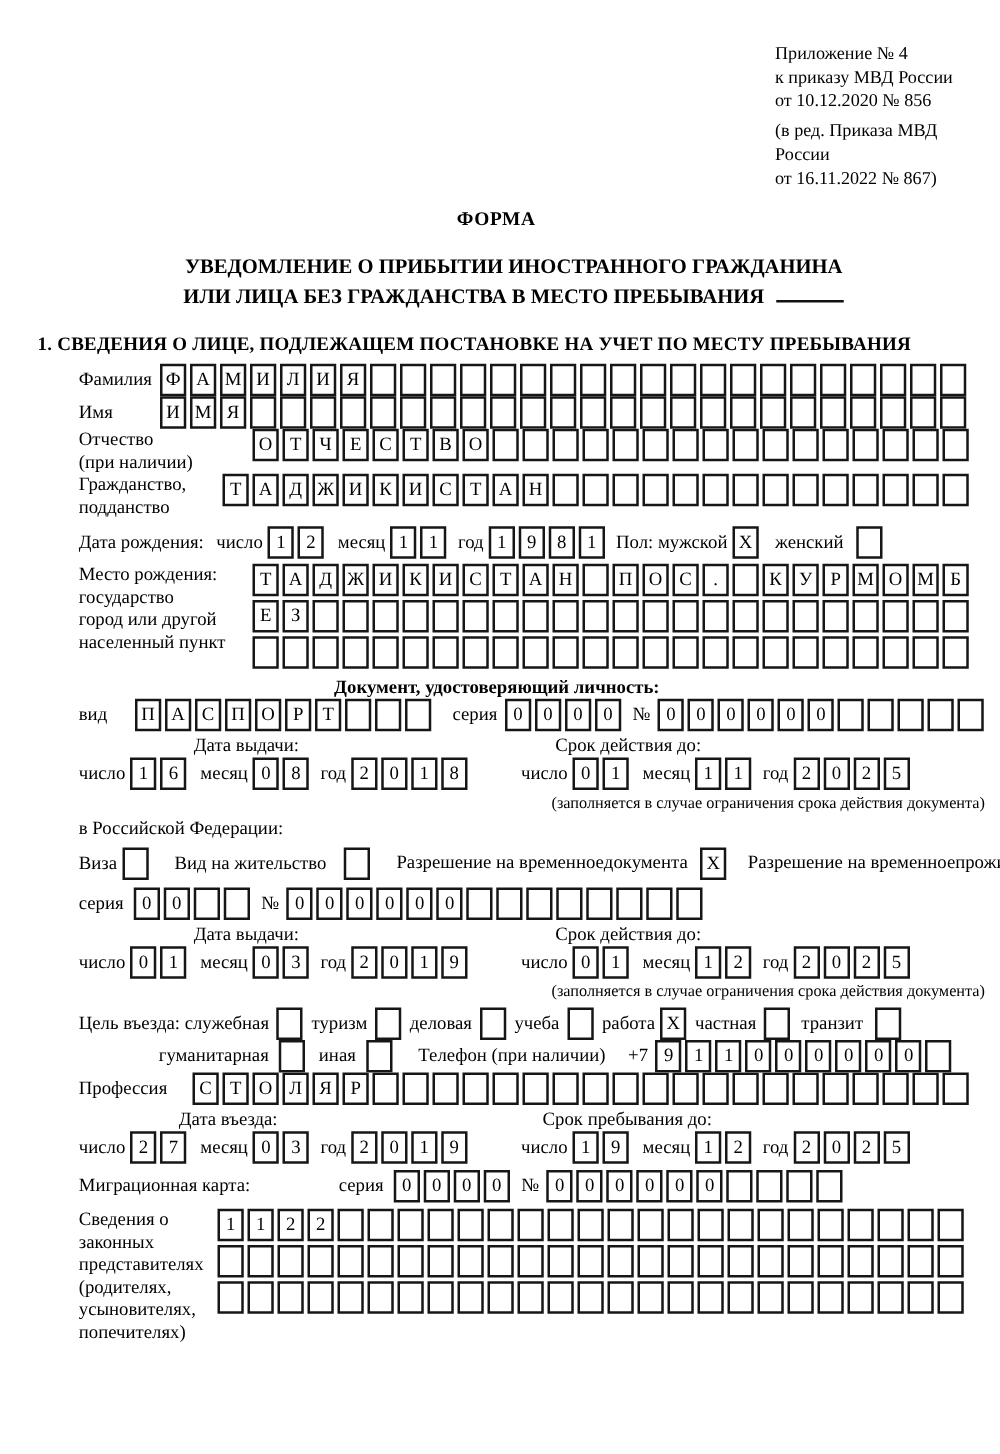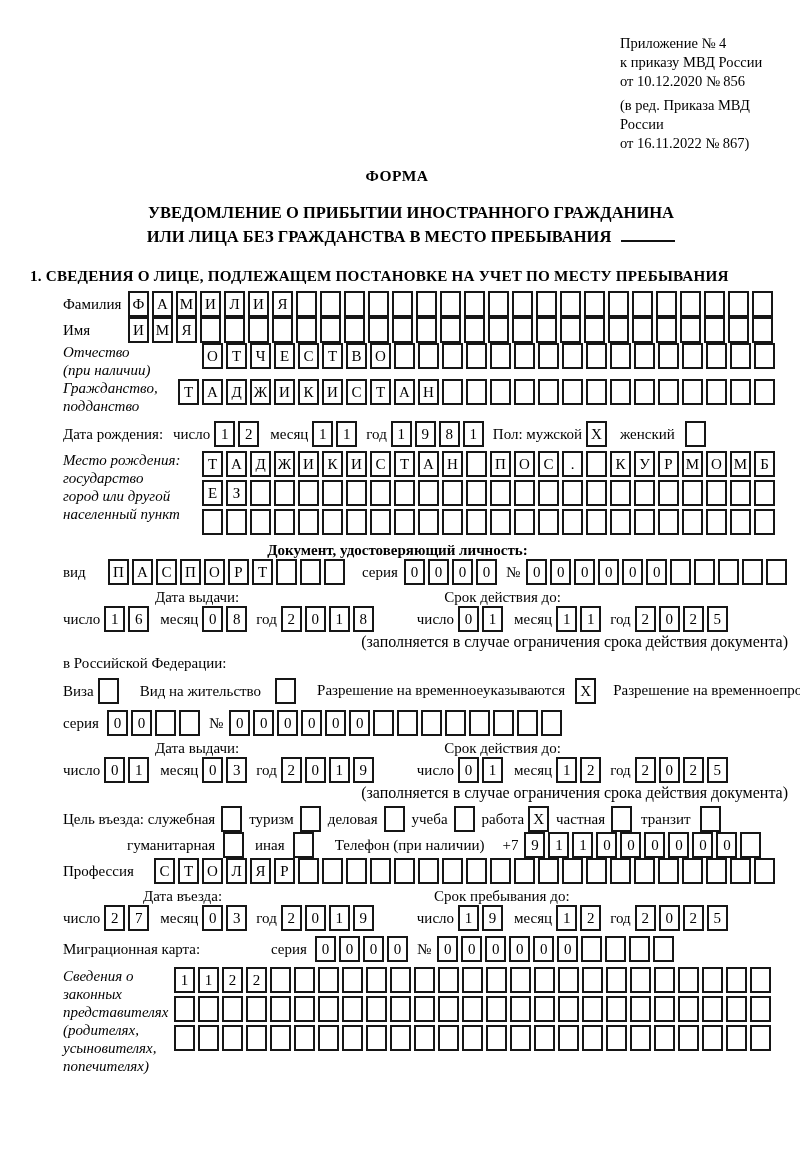--- a/index.html
+++ b/index.html
@@ -12,40 +12,40 @@
   .ref-gap { margin-top:5px; }
   .forma { text-align:center; padding-right:28px; font-weight:bold; font-size:15.5px; margin-top:14px; letter-spacing:0.5px; }
   .title { text-align:center; font-weight:bold; font-size:16.5px; line-height:24px; margin-top:16px; }
   .blank-line { display:inline-block; width:54px; border-bottom:2px solid #111; margin-left:10px; vertical-align:baseline; }
   .section-heading { font-weight:bold; font-size:15.2px; margin-top:18px; letter-spacing:0.2px; }
   .form-body { margin-left:33px; margin-top:6px; font-size:15px; }
 
   .row { display:flex; align-items:center; margin-top:0; }
   .row.top { align-items:flex-start; }
   .lbl { flex:none; white-space:nowrap; }
-  .lblcol { display:flex; flex-direction:column; flex:none; line-height:18px;font-style:italic; }
+  .lblcol { display:flex; flex-direction:column; flex:none; line-height:18px; }
   .gridcol { display:flex; flex-direction:column; }
   .gridcol .grid { margin-bottom:3px; }
   .grid { display:inline-flex; flex:none; }
   .cell {
     box-sizing:border-box; flex:none; width:21px; height:26px; border:2px solid #161616;
     margin-right:3px; display:inline-flex; align-items:center; justify-content:center;
     font-size:15px; background:#fff;
   }
   .w45{width:45px} .w65{width:65px} .w91{width:91px} .w110{width:110px}
   .w111{width:111px} .w115{width:115px} .w139{width:139px} .w190{width:190px}
   .g4{margin-left:4px} .g6{margin-left:6px} .g8{margin-left:8px} .g10{margin-left:10px}
   .g14{margin-left:14px} .g18{margin-left:18px} .g40{margin-left:40px} .g64{margin-left:64px}
   .lh27 { line-height:26px; }
   .subrow { display:flex; margin-top:4px; }
   .sub1 { margin-left:92px; }
   .sub2 { margin-left:205px; }
   .sub1b { margin-left:80px; }
   .sub2b { margin-left:212px; }
-  .note { font-size:16px; line-height:16px; margin-top:2px; }
+  .note { font-size:13px; line-height:16px; margin-top:2px; }
   .note.right { text-align:right; padding-right:4px; }
   .doc-heading { text-align:center; font-weight:bold; margin-top:4px; padding-right:60px; }
   .multi { display:inline-flex; flex-direction:row; text-align:center; line-height:18px; flex:none; padding-top:3px; }
   .textline { line-height:19px; margin-top:4px; }
   .reps-note { margin-left:30px; margin-top:10px; }
 </style>
 </head>
 <body>
 
 <div class="page">
@@ -411,21 +411,21 @@
       <span class="lbl lh27">Виза</span>
       <span class="grid g4">
           <span class="cell"></span>
         </span>
       <span class="lbl lh27 g18">Вид на жительство</span>
       <span class="grid g14">
           <span class="cell"></span>
         </span>
       <span class="multi g18">
         <span>Разрешение на временное</span>
-        <span>указываются</span>
+        <span>документа</span>
       </span>
       <span class="grid g10">
           <span class="cell">X</span>
         </span>
       <span class="multi g14">
         <span>Разрешение на временное</span>
         <span>проживание в целях</span>
         <span>получения образования</span>
       </span>
       <span class="grid g10">

